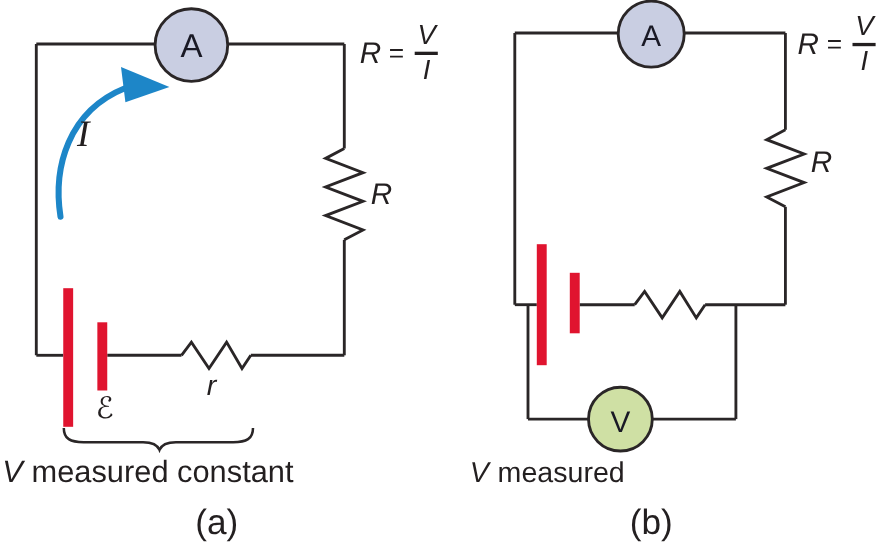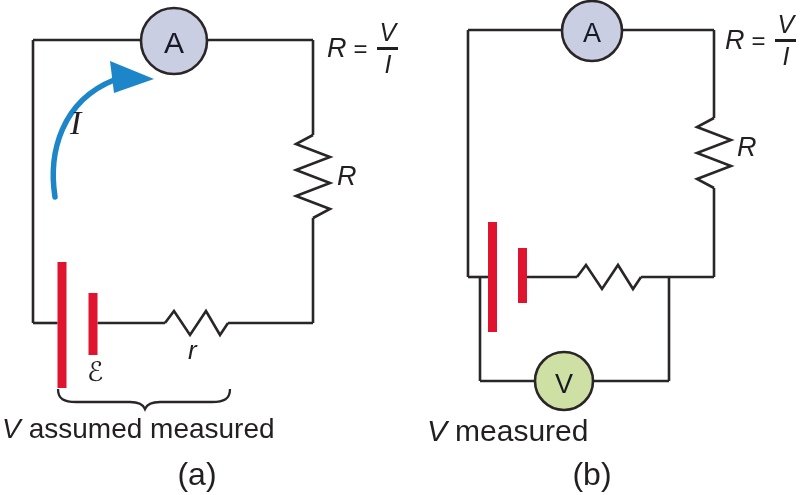--- a/index.html
+++ b/index.html
@@ -15,21 +15,21 @@
   .ital-sans{font-style:italic;font-family:"Liberation Sans",sans-serif;}
   .ital-serif{font-style:italic;font-family:"Liberation Serif",serif;}
   .script-e{font-family:"DejaVu Sans","DejaVu Serif",serif;font-style:italic;font-size:27px;}
   .formula{display:flex;align-items:center;gap:7px;font-size:27px;}
   .formula .lhs,.formula .num,.formula .den{font-style:italic;}
   .formula .eq{font-size:24px;}
   .frac{display:inline-flex;flex-direction:column;align-items:center;font-size:25px;}
   .frac .num{padding:0 5px 2px 5px;}
   .frac .den{border-top:3px solid #231f20;padding:2px 7px 0 7px;}
   .caption-a{font-size:28px;}
-  .caption-b{font-size:30px;}
+  .caption-b{font-size:26px;}
   .caption-var{font-style:italic;margin-right:8px;}
   .panel-label{font-size:32px;text-align:center;width:90px;}
   .res-label{font-size:27px;}
   .cur-label{font-size:34px;}
   .r-small-label{font-size:26px;}
 </style>
 </head>
 <body>
 
 <div class="fig">
@@ -87,21 +87,21 @@
 
   <div class="lbl ital-serif cur-label" style="left:70px;top:106px;">I</div>
 
   <div class="lbl ital-sans res-label" style="left:337px;top:163px;">R</div>
 
   <div class="lbl ital-sans r-small-label" style="left:188px;top:337px;">r</div>
 
   <div class="lbl script-e" style="left:87px;top:358px;">ℰ</div>
 
   <div class="lbl caption-a" style="left:2px;top:415px;">
-    <span class="caption-var">V</span><span>assumed measured</span>
+    <span class="caption-var">V</span><span>measured constant</span>
   </div>
 
   <div class="lbl panel-label" style="left:152px;top:458px;">(a)</div>
 
   <div class="lbl meter-letter small center" style="left:592px;top:33px;">A</div>
 
   <div class="lbl formula" style="left:725px;top:12px;">
     <span class="lhs">R</span>
     <span class="eq">=</span>
     <span class="frac">

